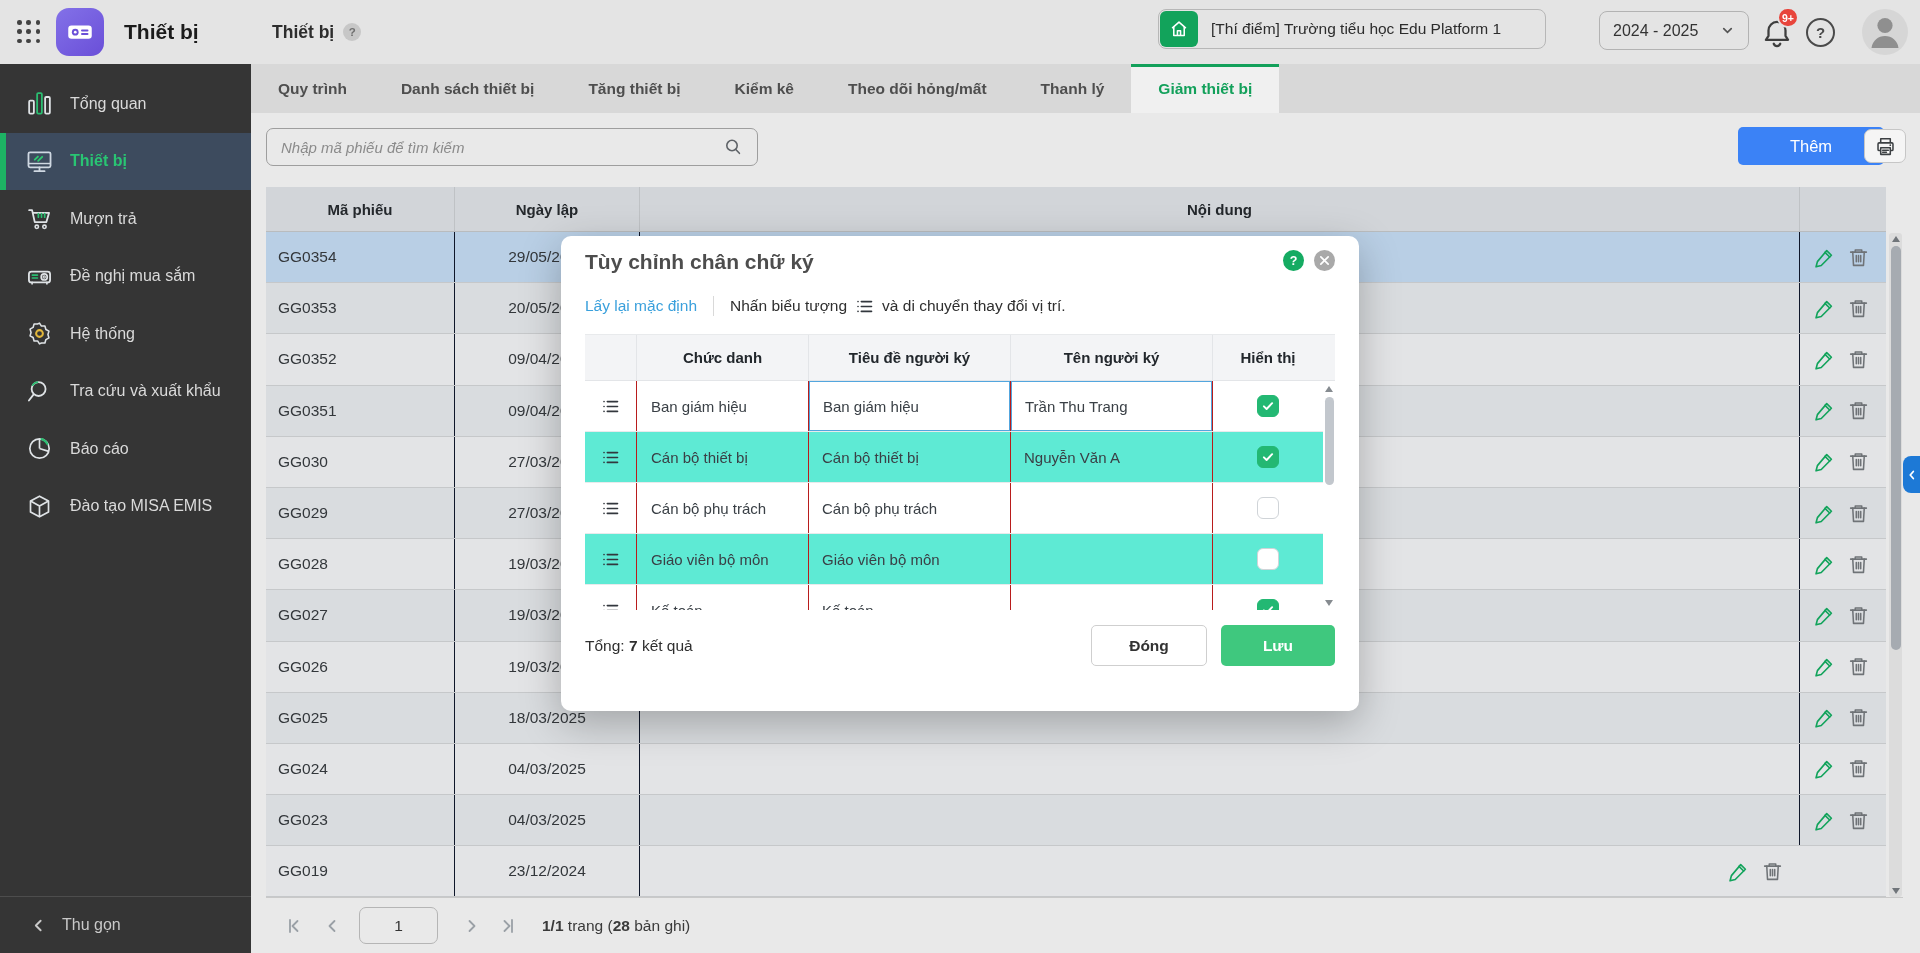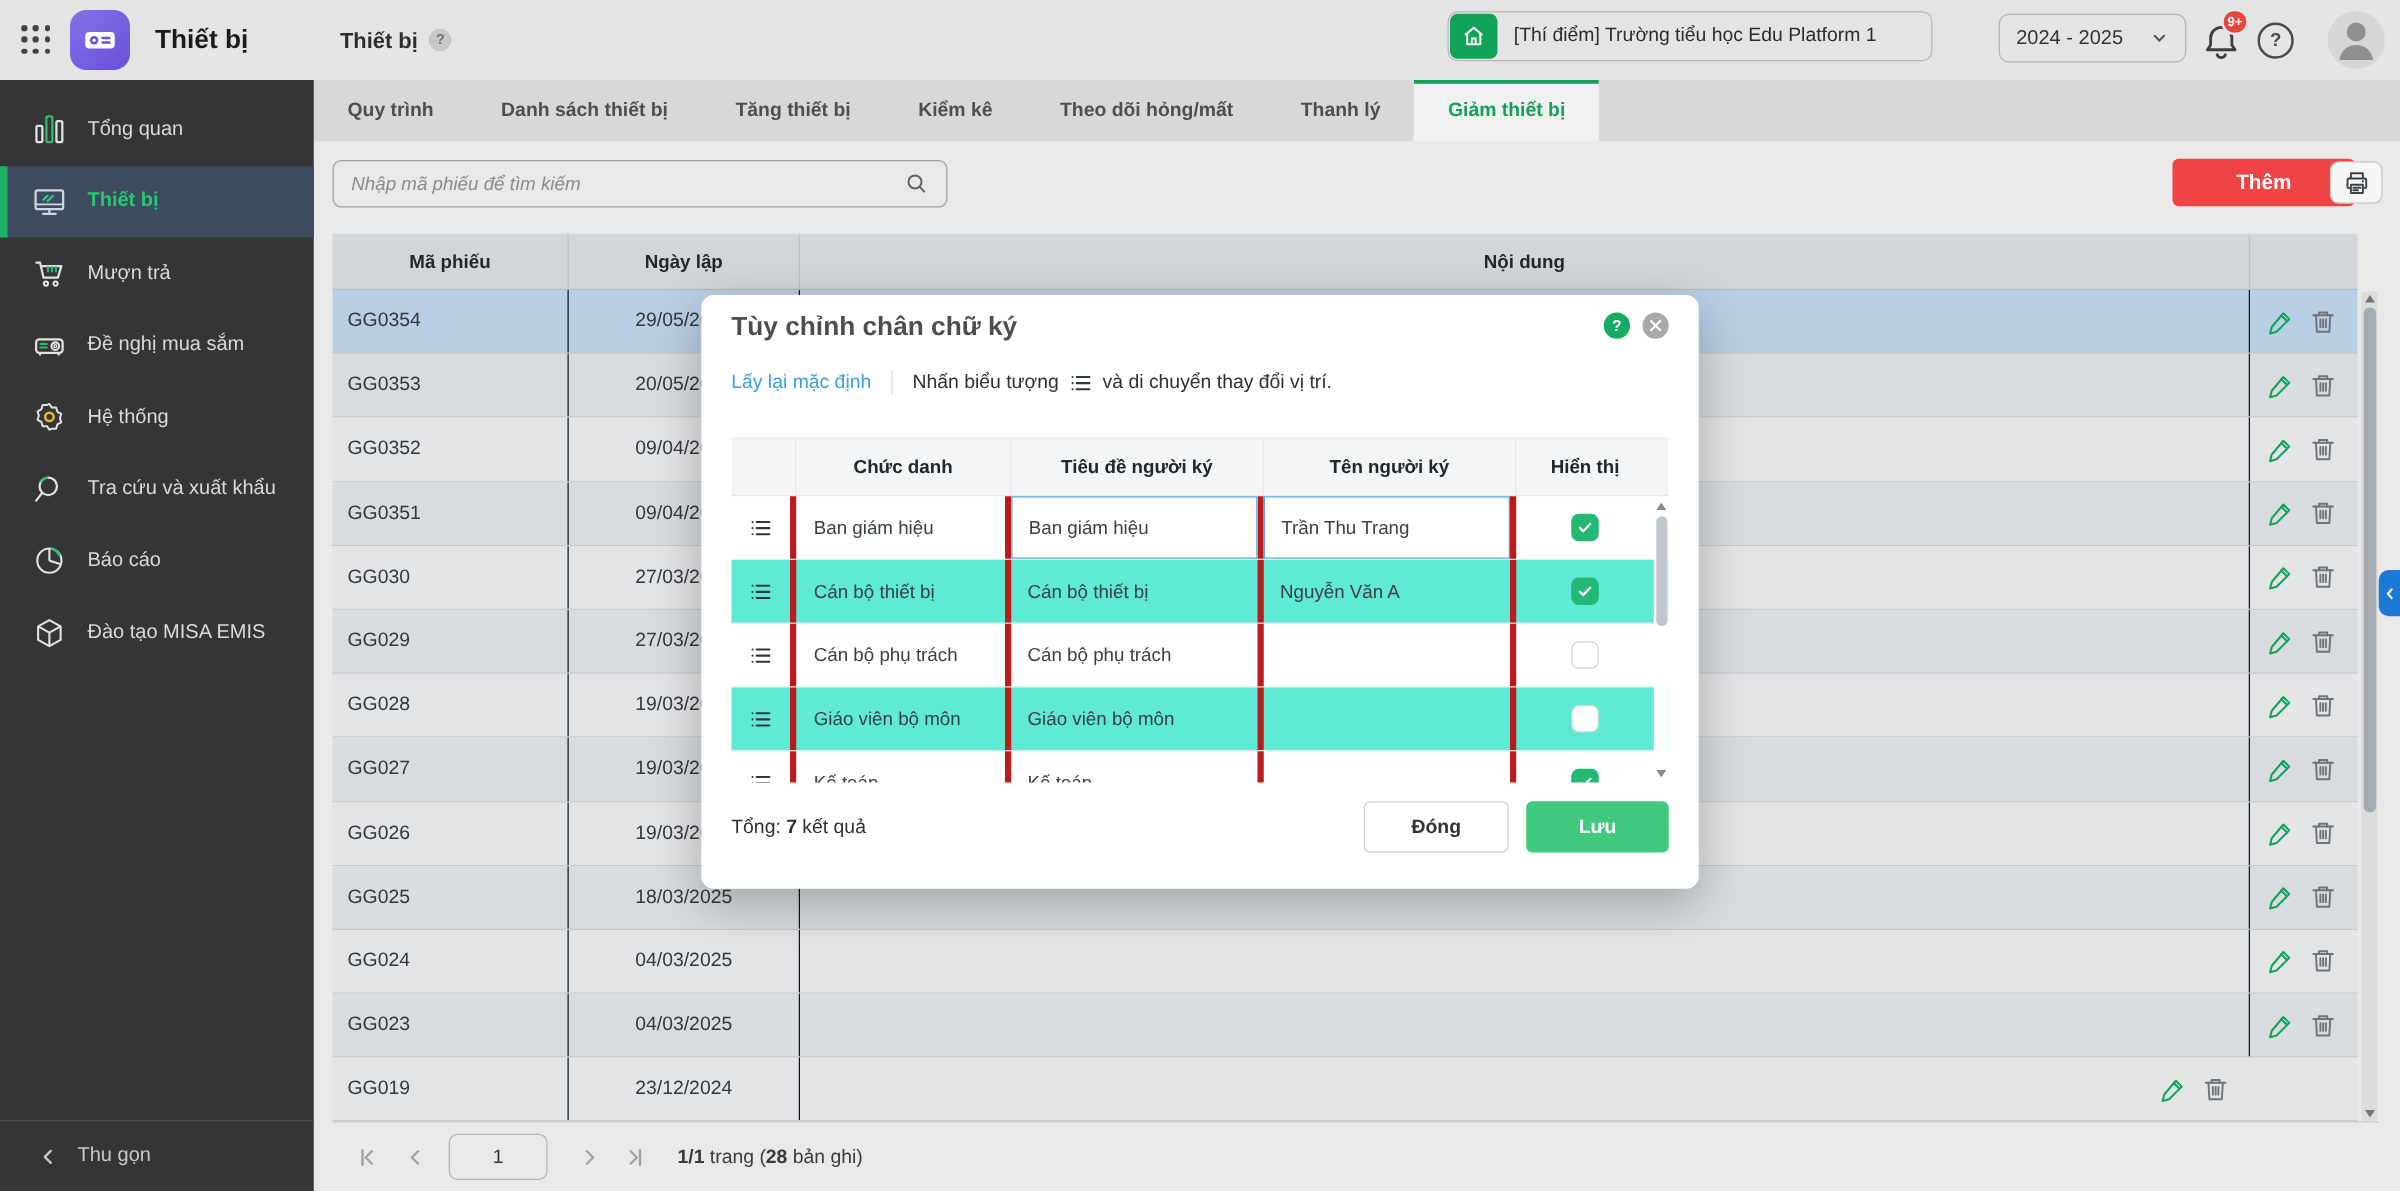--- a/index.html
+++ b/index.html
@@ -39,21 +39,21 @@
   
   .tabbar{position:absolute;left:251px;top:64px;right:0;height:49px;background:#d8d8d8;display:flex;z-index:20}
   .tab{padding:0 27px;display:flex;align-items:center;font-size:15.5px;font-weight:700;color:#4e4e4e;cursor:pointer;white-space:nowrap}
   .tab.active{background:#f0f0f0;color:#12a05a;box-shadow:inset 0 3px 0 #12a05a}
 
   
   .main{position:absolute;left:251px;top:113px;right:0;bottom:0;background:#e9e9e9}
   .search{position:absolute;left:15px;top:15px;width:492px;height:38px;border:1px solid #9e9e9e;border-radius:7px;background:transparent;padding:0 44px 0 14px;font-family:inherit;font-style:italic;font-size:15px;color:#444;outline:none}
   .search::placeholder{color:#8b8b8b;font-style:italic}
   .search-ic{position:absolute;left:472px;top:24px;width:20px;height:20px}
-  .btn-add{position:absolute;left:1487px;top:14px;width:146px;height:38px;background:#ef4444;border-radius:5px;color:#fff;font-weight:700;font-size:16.5px;display:flex;align-items:center;justify-content:center;cursor:pointer}
+  .btn-add{position:absolute;left:1487px;top:14px;width:146px;height:38px;background:#3b82f6;border-radius:5px;color:#fff;font-weight:400;font-size:16.5px;display:flex;align-items:center;justify-content:center;cursor:pointer}
   .btn-print{position:absolute;left:1613px;top:16px;width:42px;height:34px;background:#f5f5f5;border:1px solid #c6c6c6;border-radius:7px;display:flex;align-items:center;justify-content:center;cursor:pointer}
   .btn-print svg{width:23px;height:23px}
 
   .table{position:absolute;left:15px;top:74px;width:1620px}
   .t-grid{display:grid;grid-template-columns:189px 185px 1160px 86px}
   .thead{height:45px;background:#d2d5d9;border-bottom:1px solid #b9bcbe}
   .hcell{display:flex;align-items:center;justify-content:center;font-weight:700;font-size:15px;color:#24282c;border-right:1px solid #bfc2c5}
   .hcell:last-child{border-right:none}
   .trow{height:51.2px;border-bottom:1px solid #c6c8ca;cursor:pointer}
   .trow.light{background:#e3e4e6}
@@ -86,28 +86,28 @@
   .m-title{font-size:21px;font-weight:700;color:#4d4d4d}
   .m-icons{margin-left:auto;display:flex;gap:10px;align-items:center}
   .m-help{width:21px;height:21px;border-radius:50%;background:#15ab62;color:#fff;font-size:12.5px;font-weight:700;display:flex;align-items:center;justify-content:center;cursor:pointer}
   .m-close{width:21px;height:21px;border-radius:50%;background:#a9a9a9;display:flex;align-items:center;justify-content:center;cursor:pointer}
   .m-linkrow{margin-top:20px;display:flex;align-items:center;font-size:15.5px;height:24px}
   .m-link{color:#3aa0dc;cursor:pointer}
   .m-sep{width:1px;height:20px;background:#d9d9d9;margin:0 16px}
   .m-hint{color:#2f2f2f;display:flex;align-items:center;gap:7px}
   .h-ic{width:21px;height:21px}
   .h-ic svg{width:100%;height:100%}
-  .m-table{margin-top:32px;width:750px;height:276px;position:relative;overflow:hidden;border-top:1px solid #e8eaec}
+  .m-table{margin-top:16px;width:750px;height:276px;position:relative;overflow:hidden;border-top:1px solid #e8eaec}
   .m-grid{display:grid;grid-template-columns:52px 172px 202px 202px 110px}
   .m-head{height:46px;background:#f3f4f6;border-bottom:1px solid #e3e5e8}
   .mh{display:flex;align-items:center;justify-content:center;font-size:15px;font-weight:700;color:#22272c;border-right:1px solid #e3e5e8}
   .mh:last-child{border-right:none}
   .mrow{height:51px;border-bottom:1px solid #e8eaec;background:#fff}
   .mrow.alt{background:#5eead4}
-  .mcell{display:flex;align-items:center;font-size:15px;color:#3a4046;border-right:5px solid #b91c1c}
+  .mcell{display:flex;align-items:center;font-size:15px;color:#3a4046;border-right:1px solid #b91c1c}
   .m-drag{justify-content:center;cursor:grab}
   .m-drag svg{width:21px;height:21px}
   .m-role{padding-left:14px}
   .m-inp{padding:0}
   .m-inp .inner{height:100%;width:100%;display:flex;align-items:center;padding:0 13px}
   .m-inp.ed .inner{border:1px solid #53a6de;background:#fff}
   .m-vis{justify-content:center;border-right:none}
   .cb{width:22px;height:22px;border-radius:6px;border:1px solid #d0d4d8;background:#fff;display:flex;align-items:center;justify-content:center;cursor:pointer}
   .cb.on{background:#23b873;border-color:#23b873}
   .cb svg{width:14px;height:14px}

